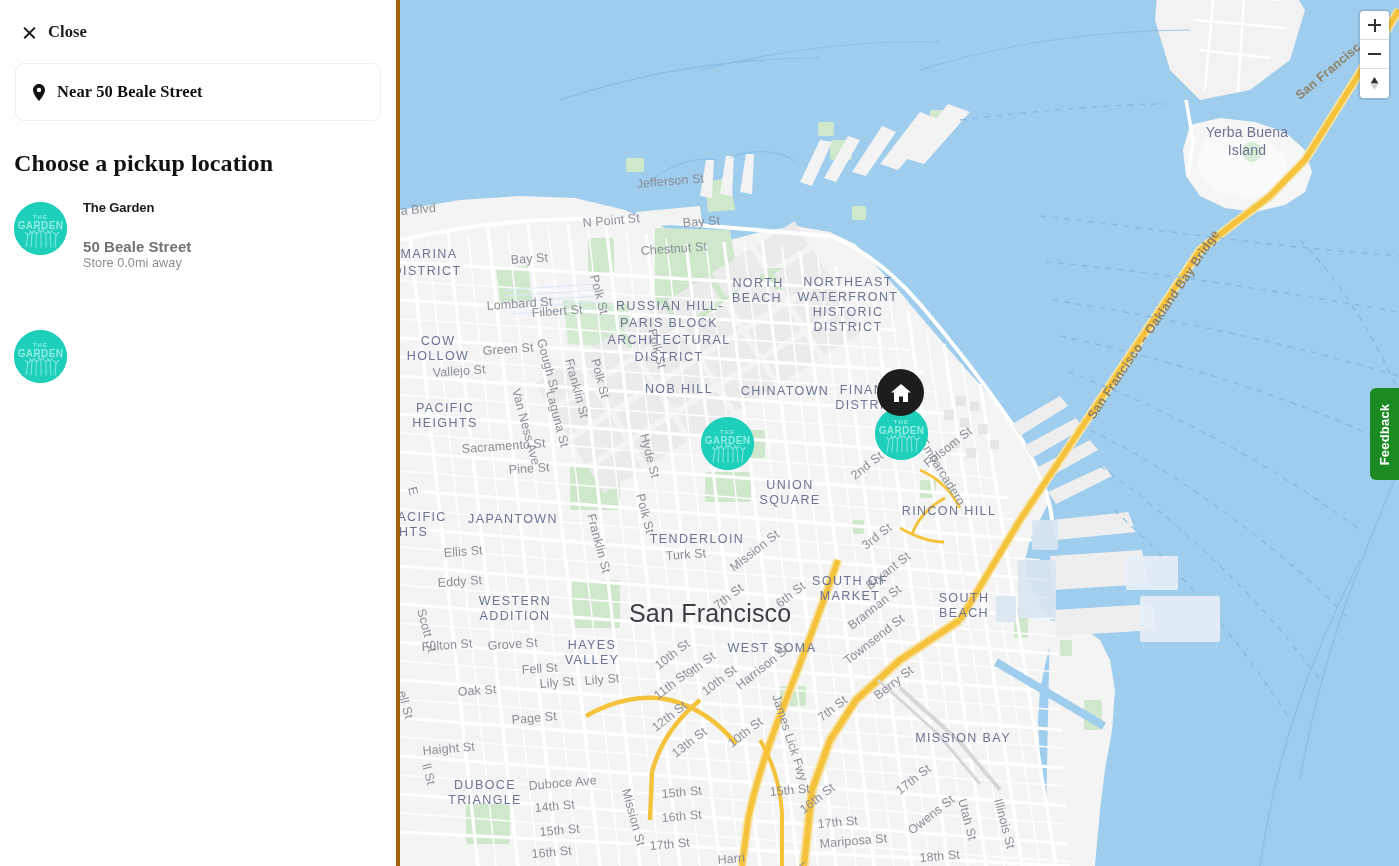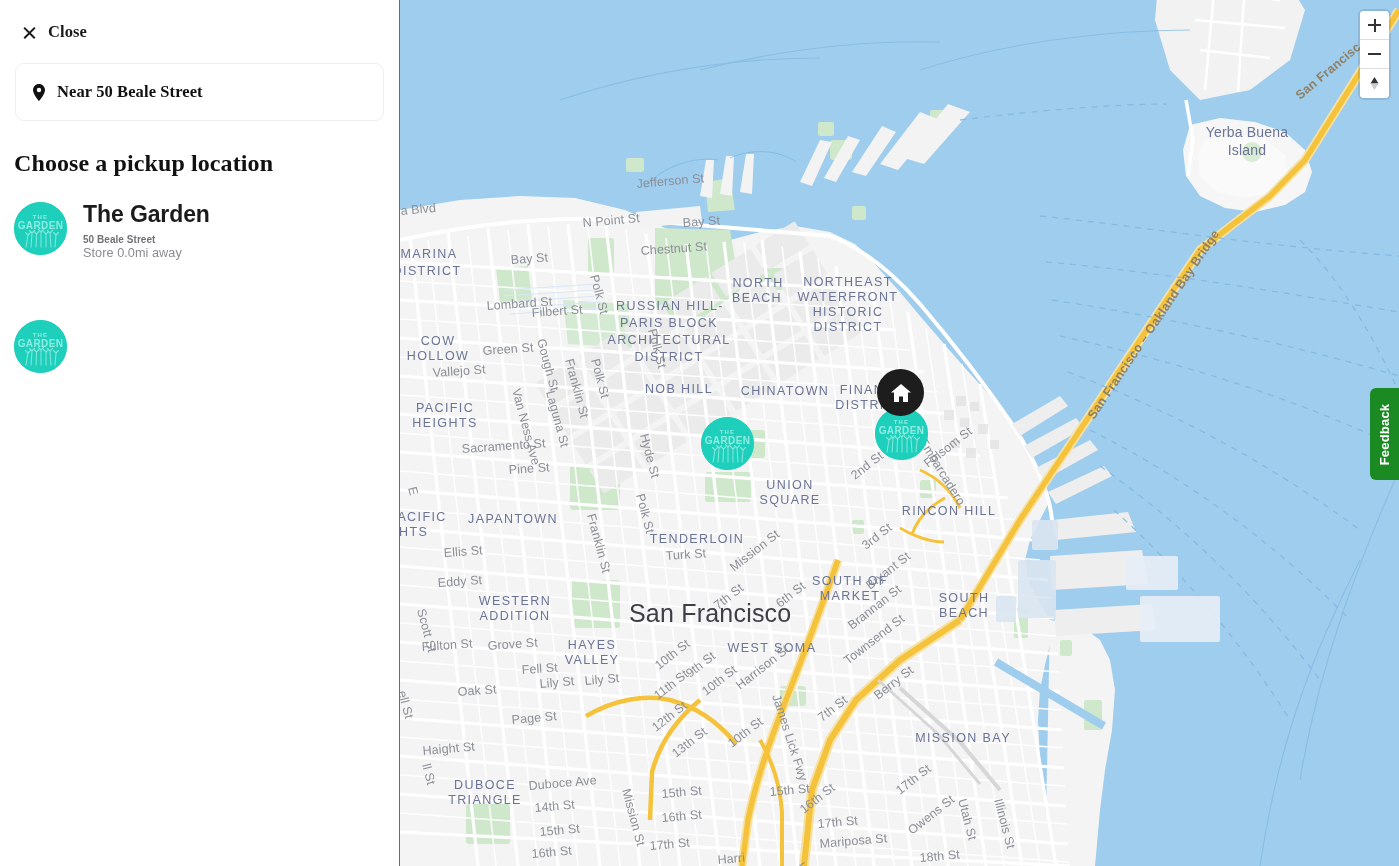--- a/index.html
+++ b/index.html
@@ -8,21 +8,21 @@
     overflow: hidden;
     background: #ffffff;
     font-family: "Liberation Sans", sans-serif;
   }
   #app { position: relative; width: 1399px; height: 866px; display: flex; }
 
   
   .sidebar {
     width: 400px; height: 866px;
     background: #ffffff;
-    border-right: 1px solid #a16207;
+    border-right: 4px solid #a16207;
     flex: 0 0 400px;
     position: relative;
     z-index: 5;
   }
   .close-row {
     display: flex; align-items: center; gap: 11px;
     padding: 22px 0 0 22px;
     cursor: pointer; width: 120px;
   }
   .close-x {
@@ -68,26 +68,26 @@
     padding: 8px 16px 8px 14px;
     cursor: pointer;
   }
   .store-logo {
     flex: 0 0 53px; width: 53px; height: 53px; border-radius: 50%;
     background: #1ecfbc; overflow: hidden; position: relative; margin-top: 3px;
   }
   .store-logo svg { display: block; width: 53px; height: 53px; }
   .store-text { padding-top: 1px; }
   .store-name {
-    font-size: 23px; font-weight: 700; color: #1b1b1b;
+    font-size: 13px; font-weight: 700; color: #1b1b1b;
     letter-spacing: -.1px; line-height: 1.25;
   }
   .store-addr {
-    font-size: 10px; font-weight: 700; color: #707276;
-    margin-top: 5px; letter-spacing: .05px;
+    font-size: 15px; font-weight: 700; color: #707276;
+    margin-top: 22px; letter-spacing: .05px;
   }
   .store-dist {
     font-size: 12.7px; font-weight: 400; color: #8a8c90;
     margin-top: 1px; letter-spacing: .05px;
   }
 
   
   .map-wrap {
     position: relative; flex: 1 1 auto; height: 866px;
     overflow: hidden; background: #9fcdee;

